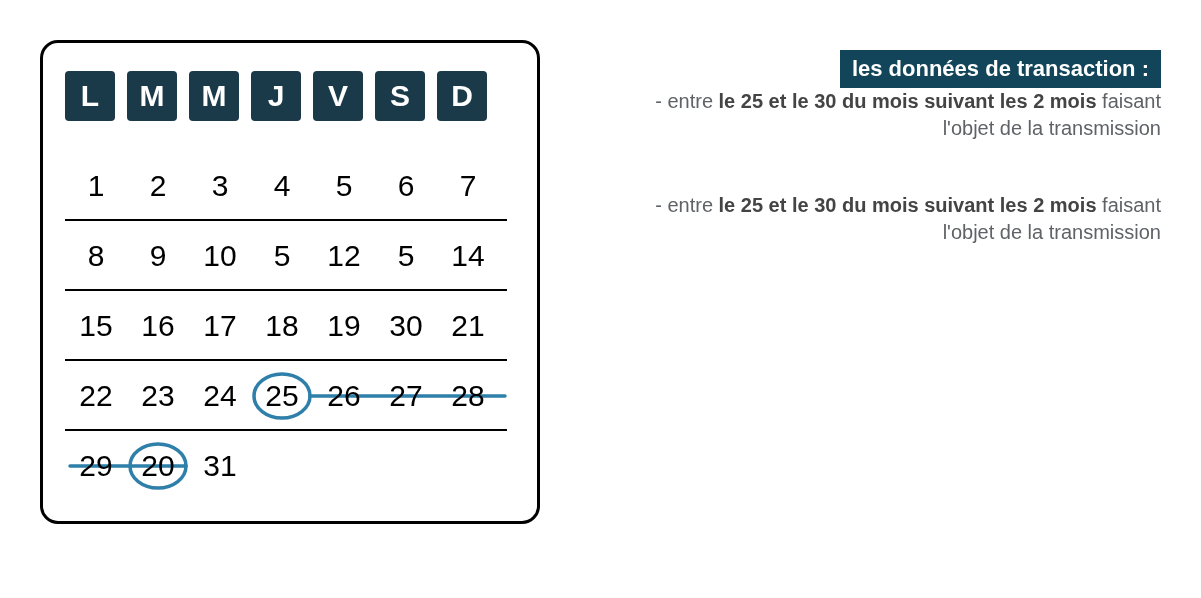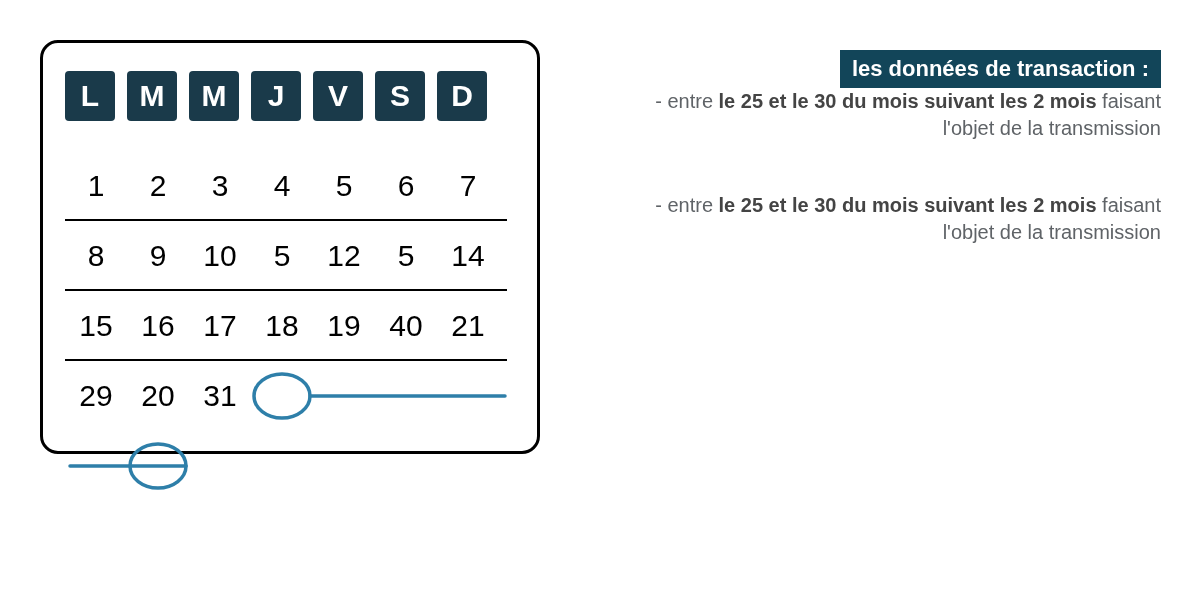--- a/index.html
+++ b/index.html
@@ -131,22 +131,31 @@
         <div class="body-cell">12</div>
         <div class="body-cell">5</div>
         <div class="body-cell">14</div>
       </div>
       <div class="body-row line">
         <div class="body-cell">15</div>
         <div class="body-cell">16</div>
         <div class="body-cell">17</div>
         <div class="body-cell">18</div>
         <div class="body-cell">19</div>
-        <div class="body-cell">40</div>
+        <div class="body-cell">30</div>
         <div class="body-cell">21</div>
+      </div>
+      <div class="body-row line">
+        <div class="body-cell">22</div>
+        <div class="body-cell">23</div>
+        <div class="body-cell">24</div>
+        <div class="body-cell">25</div>
+        <div class="body-cell">26</div>
+        <div class="body-cell">27</div>
+        <div class="body-cell">28</div>
       </div>
       <div class="body-row">
         <div class="body-cell">29</div>
         <div class="body-cell">20</div>
         <div class="body-cell">31</div>
         <div class="body-cell empty"></div>
         <div class="body-cell empty"></div>
         <div class="body-cell empty"></div>
         <div class="body-cell empty"></div>
       </div>

